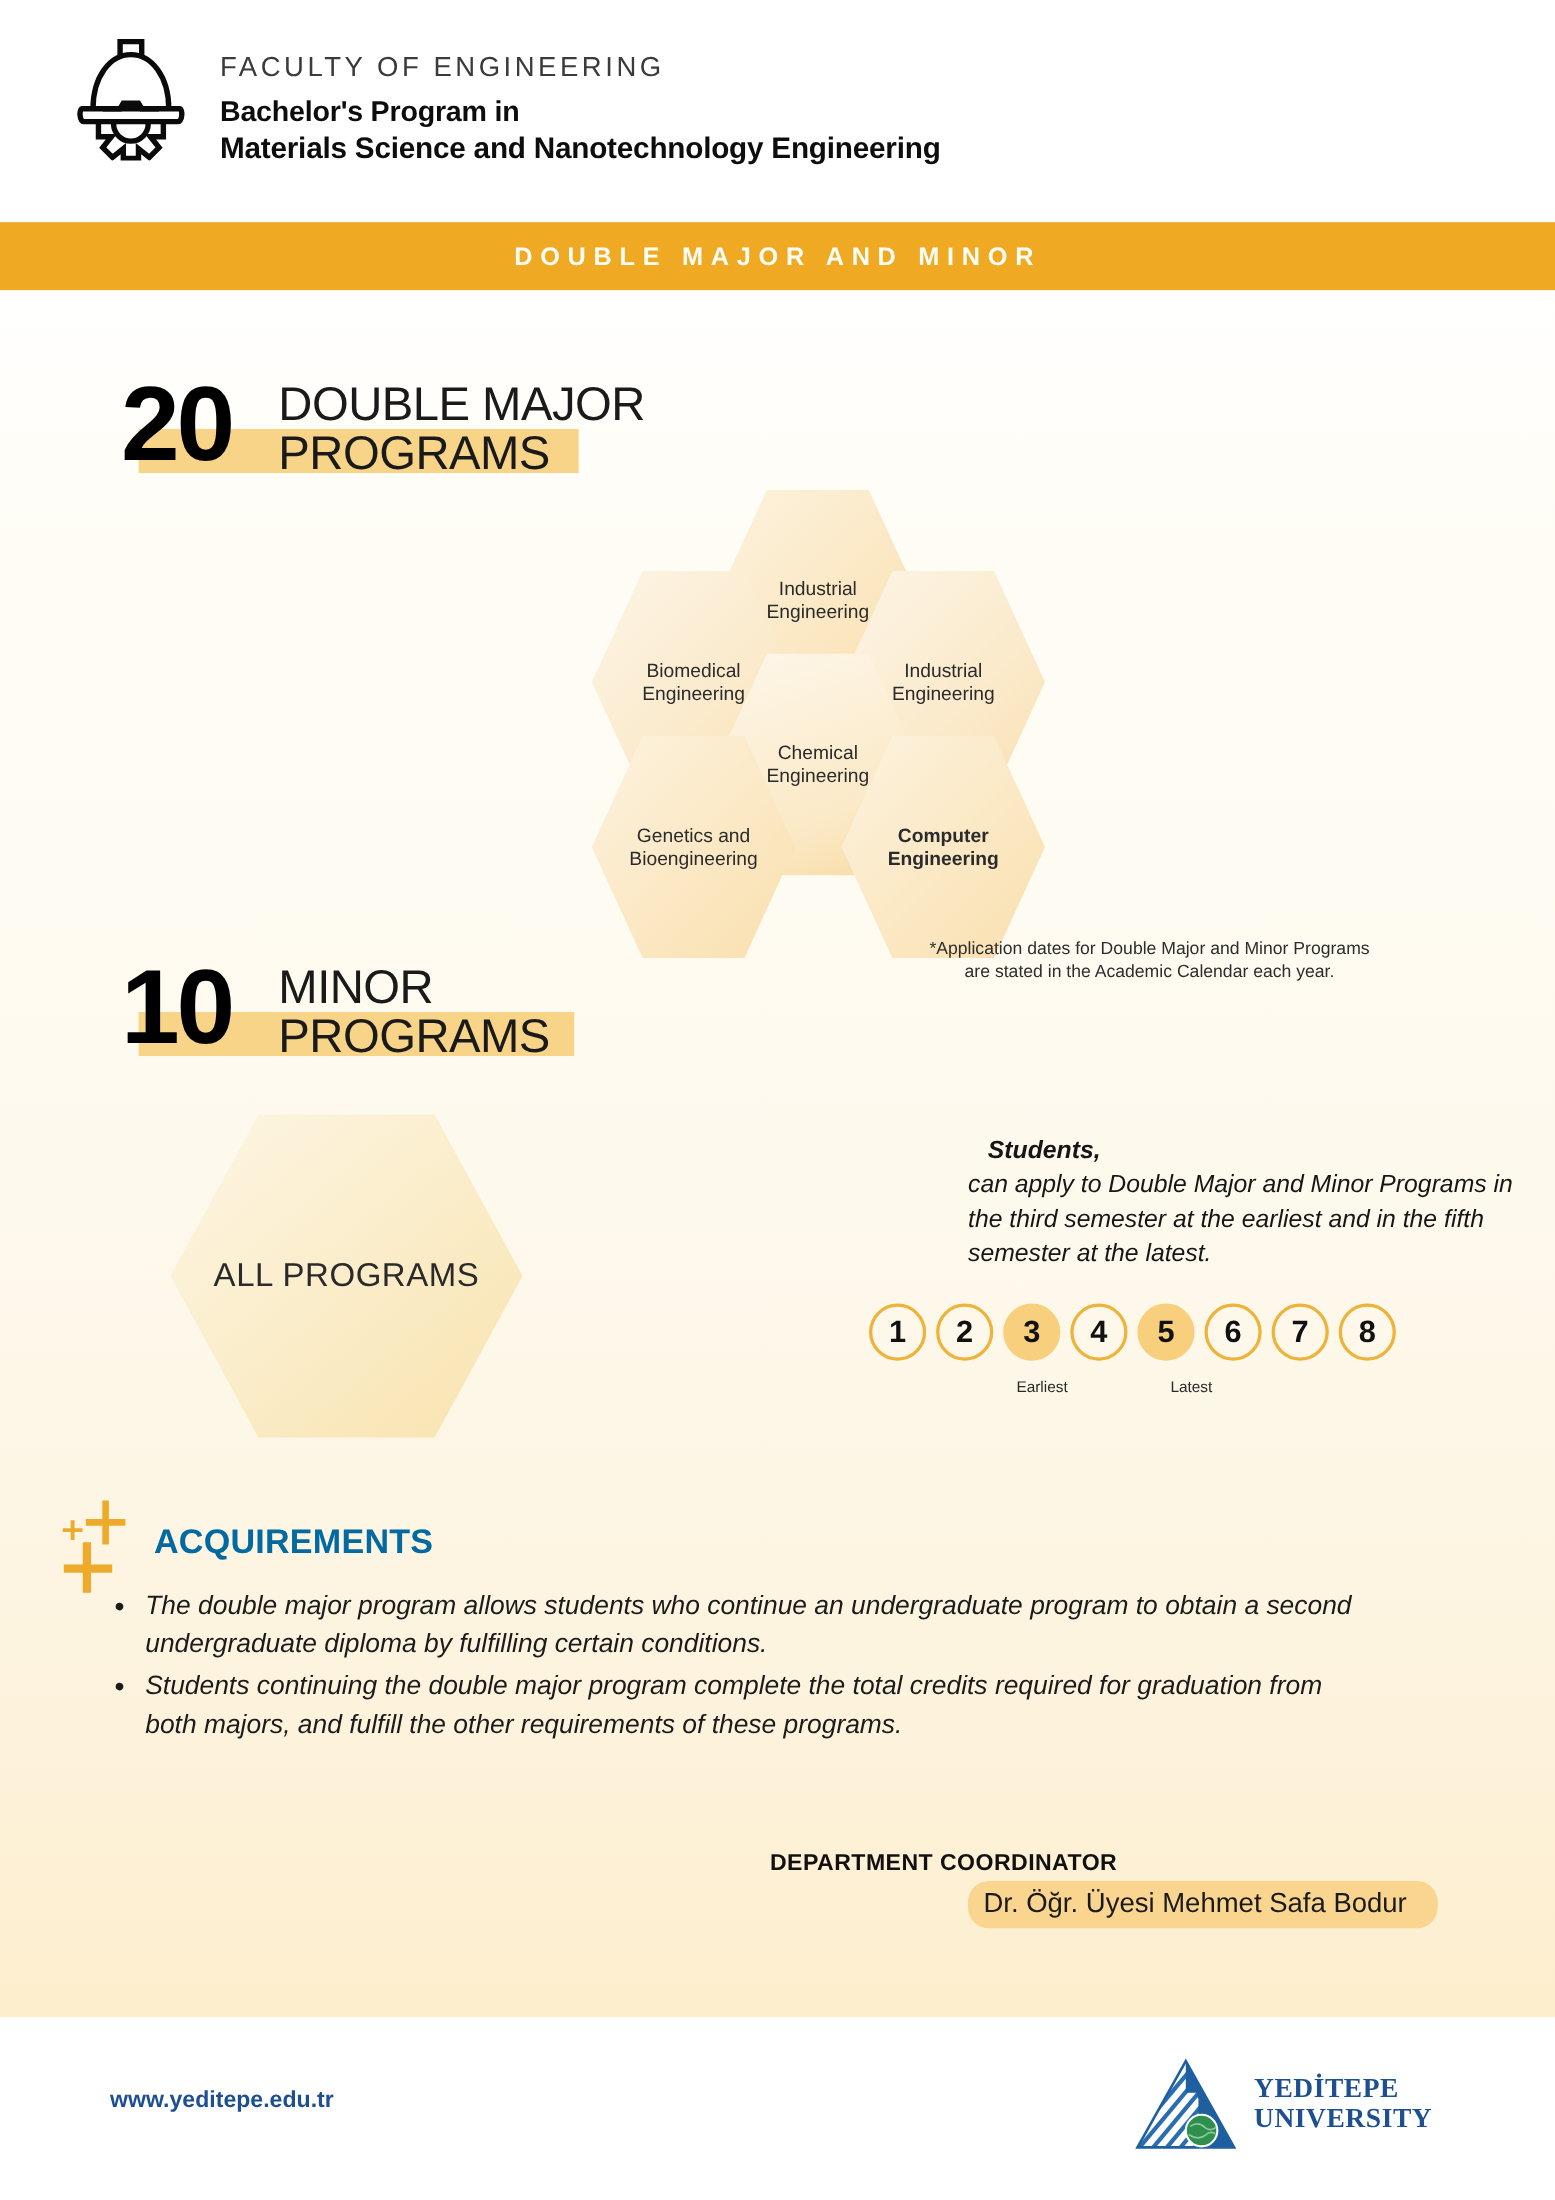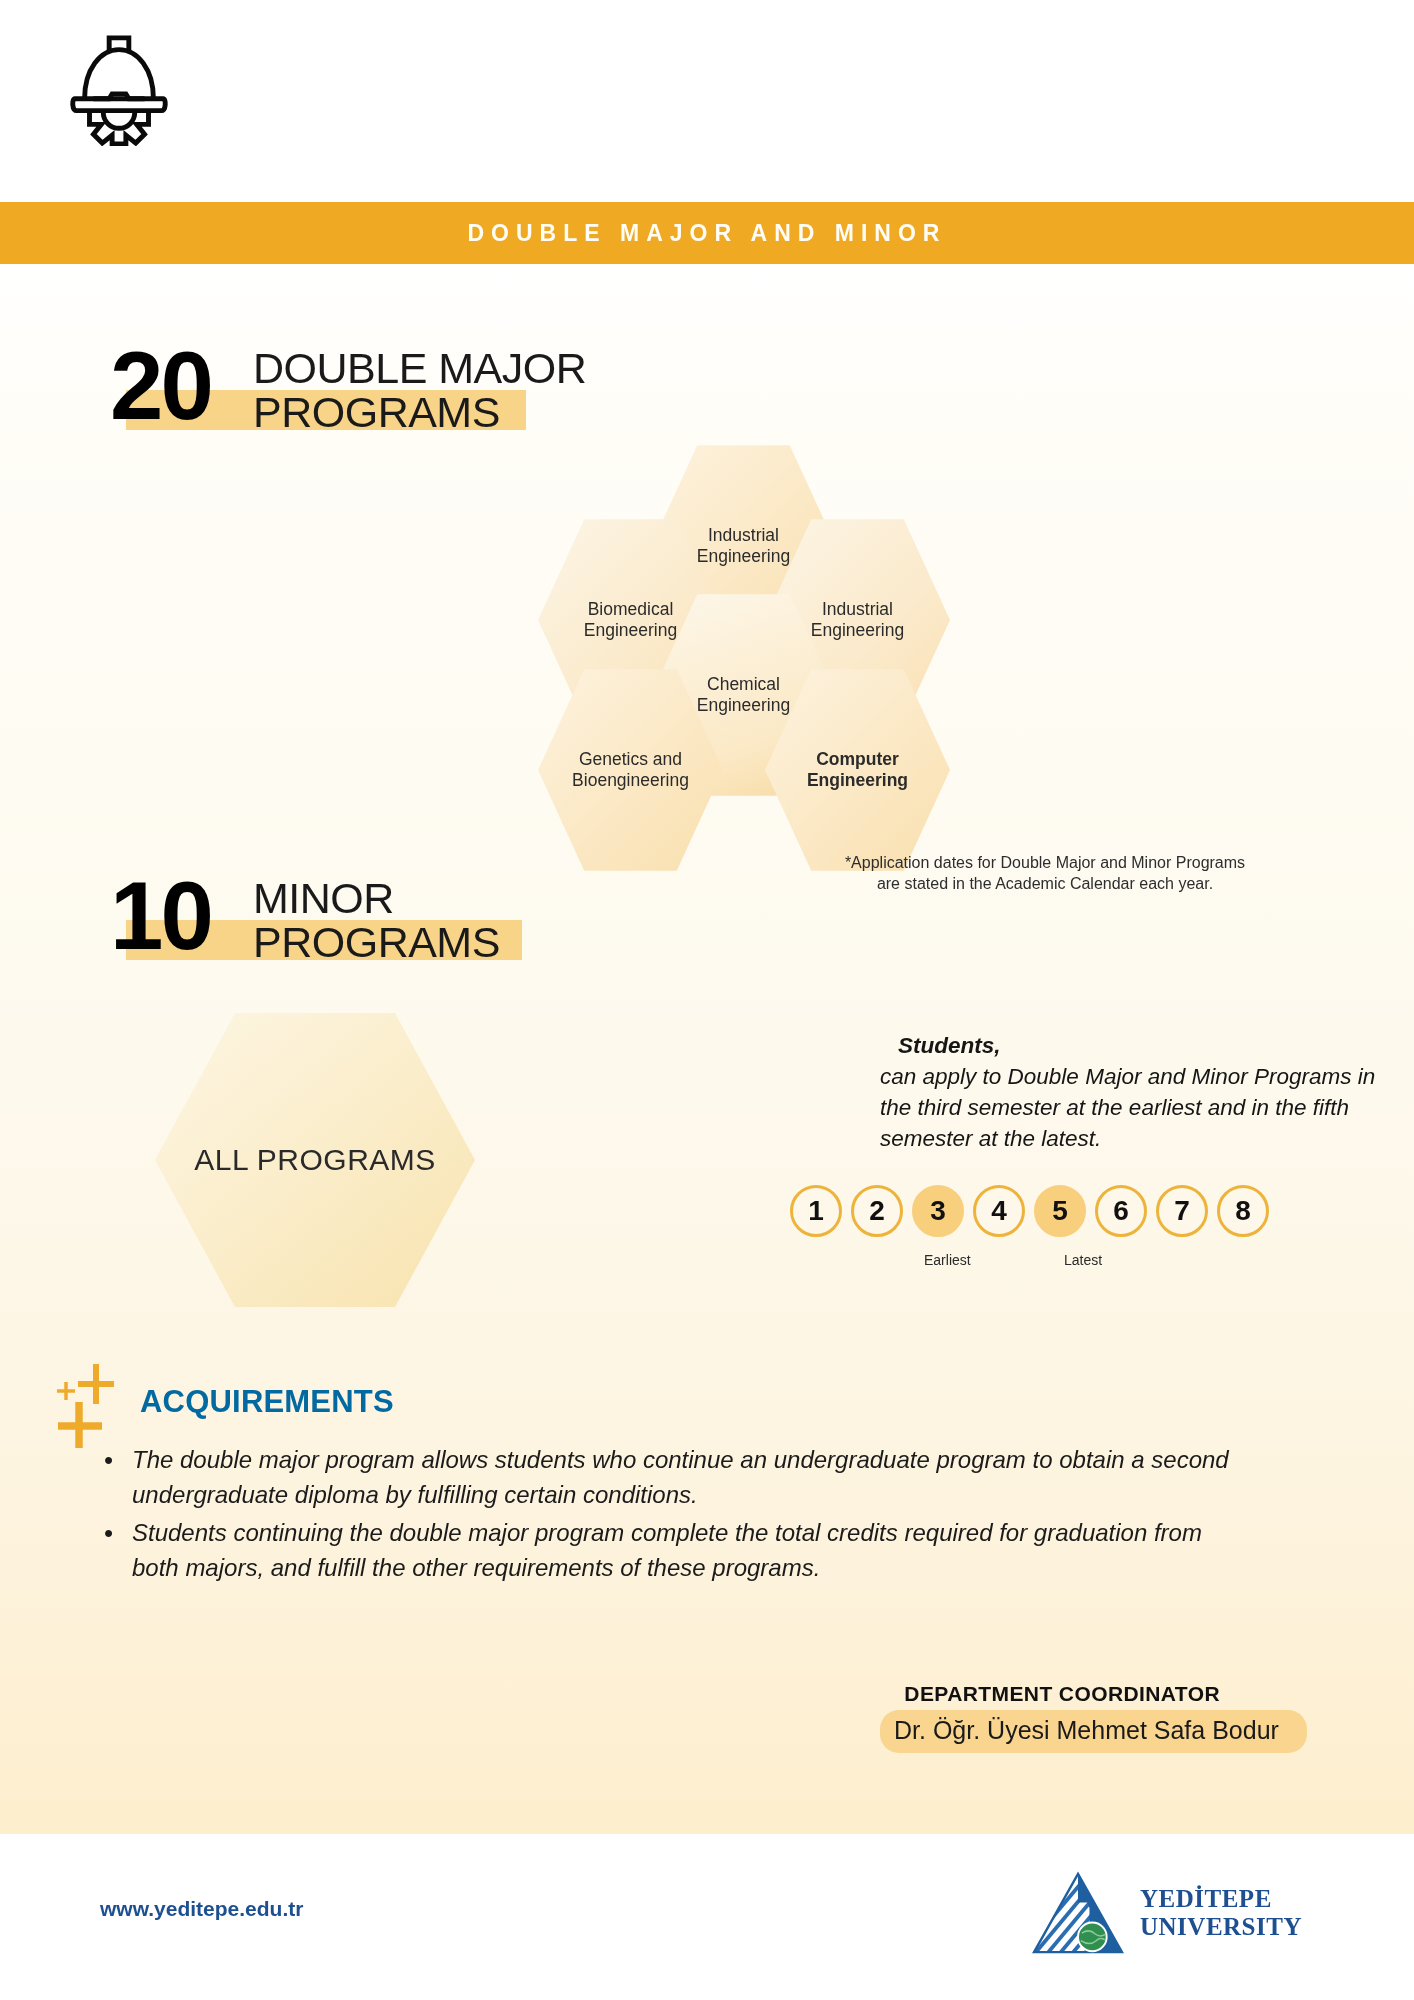--- a/index.html
+++ b/index.html
@@ -240,21 +240,21 @@
     font-style: normal;
   }
 
   
   .coord-title {
     position: absolute;
     font-size: 21px;
     font-weight: bold;
     color: #111111;
     letter-spacing: 0.4px;
-    text-align: right;
+    text-align: left;
   }
   .coord-name {
     position: absolute;
     font-size: 25px;
     color: #1a1a1a;
     background: #f9d58f;
     padding: 6px 28px 8px 14px;
     border-radius: 19px;
   }
 
@@ -312,20 +312,25 @@
           <path d="M34 72 L50 72 L53 67 L67 67 L70 72 L86 72"></path>
         </g>
 
         <g fill="none" stroke="#0a0a0a" stroke-width="5">
           <path d="M30 86 L30 98 L42 98 L34 108 L43 117 L53 109 L53 118 L67 118 L67 109 L77 117 L86 108 L78 98 L90 98 L90 86"></path>
           <path d="M44 86 A16 16 0 0 0 76 86"></path>
         </g>
       </svg>
     </div>
 
+    <div class="header-text">
+      <div class="faculty-line">FACULTY OF ENGINEERING</div>
+      <div class="program-line">Bachelor's Program in</div>
+      <div class="program-line big">Materials Science and Nanotechnology Engineering</div>
+    </div>
   </div>
 
   <div class="banner">
     <span class="banner-text">DOUBLE MAJOR AND MINOR</span>
   </div>
 
   <div class="body-bg"></div>
 
   <div class="stat-hl" style="left:126px; top:390px; width:400px; height:40px;"></div>
   <div class="stat-num" style="left:110px; top:340px;">20</div>

